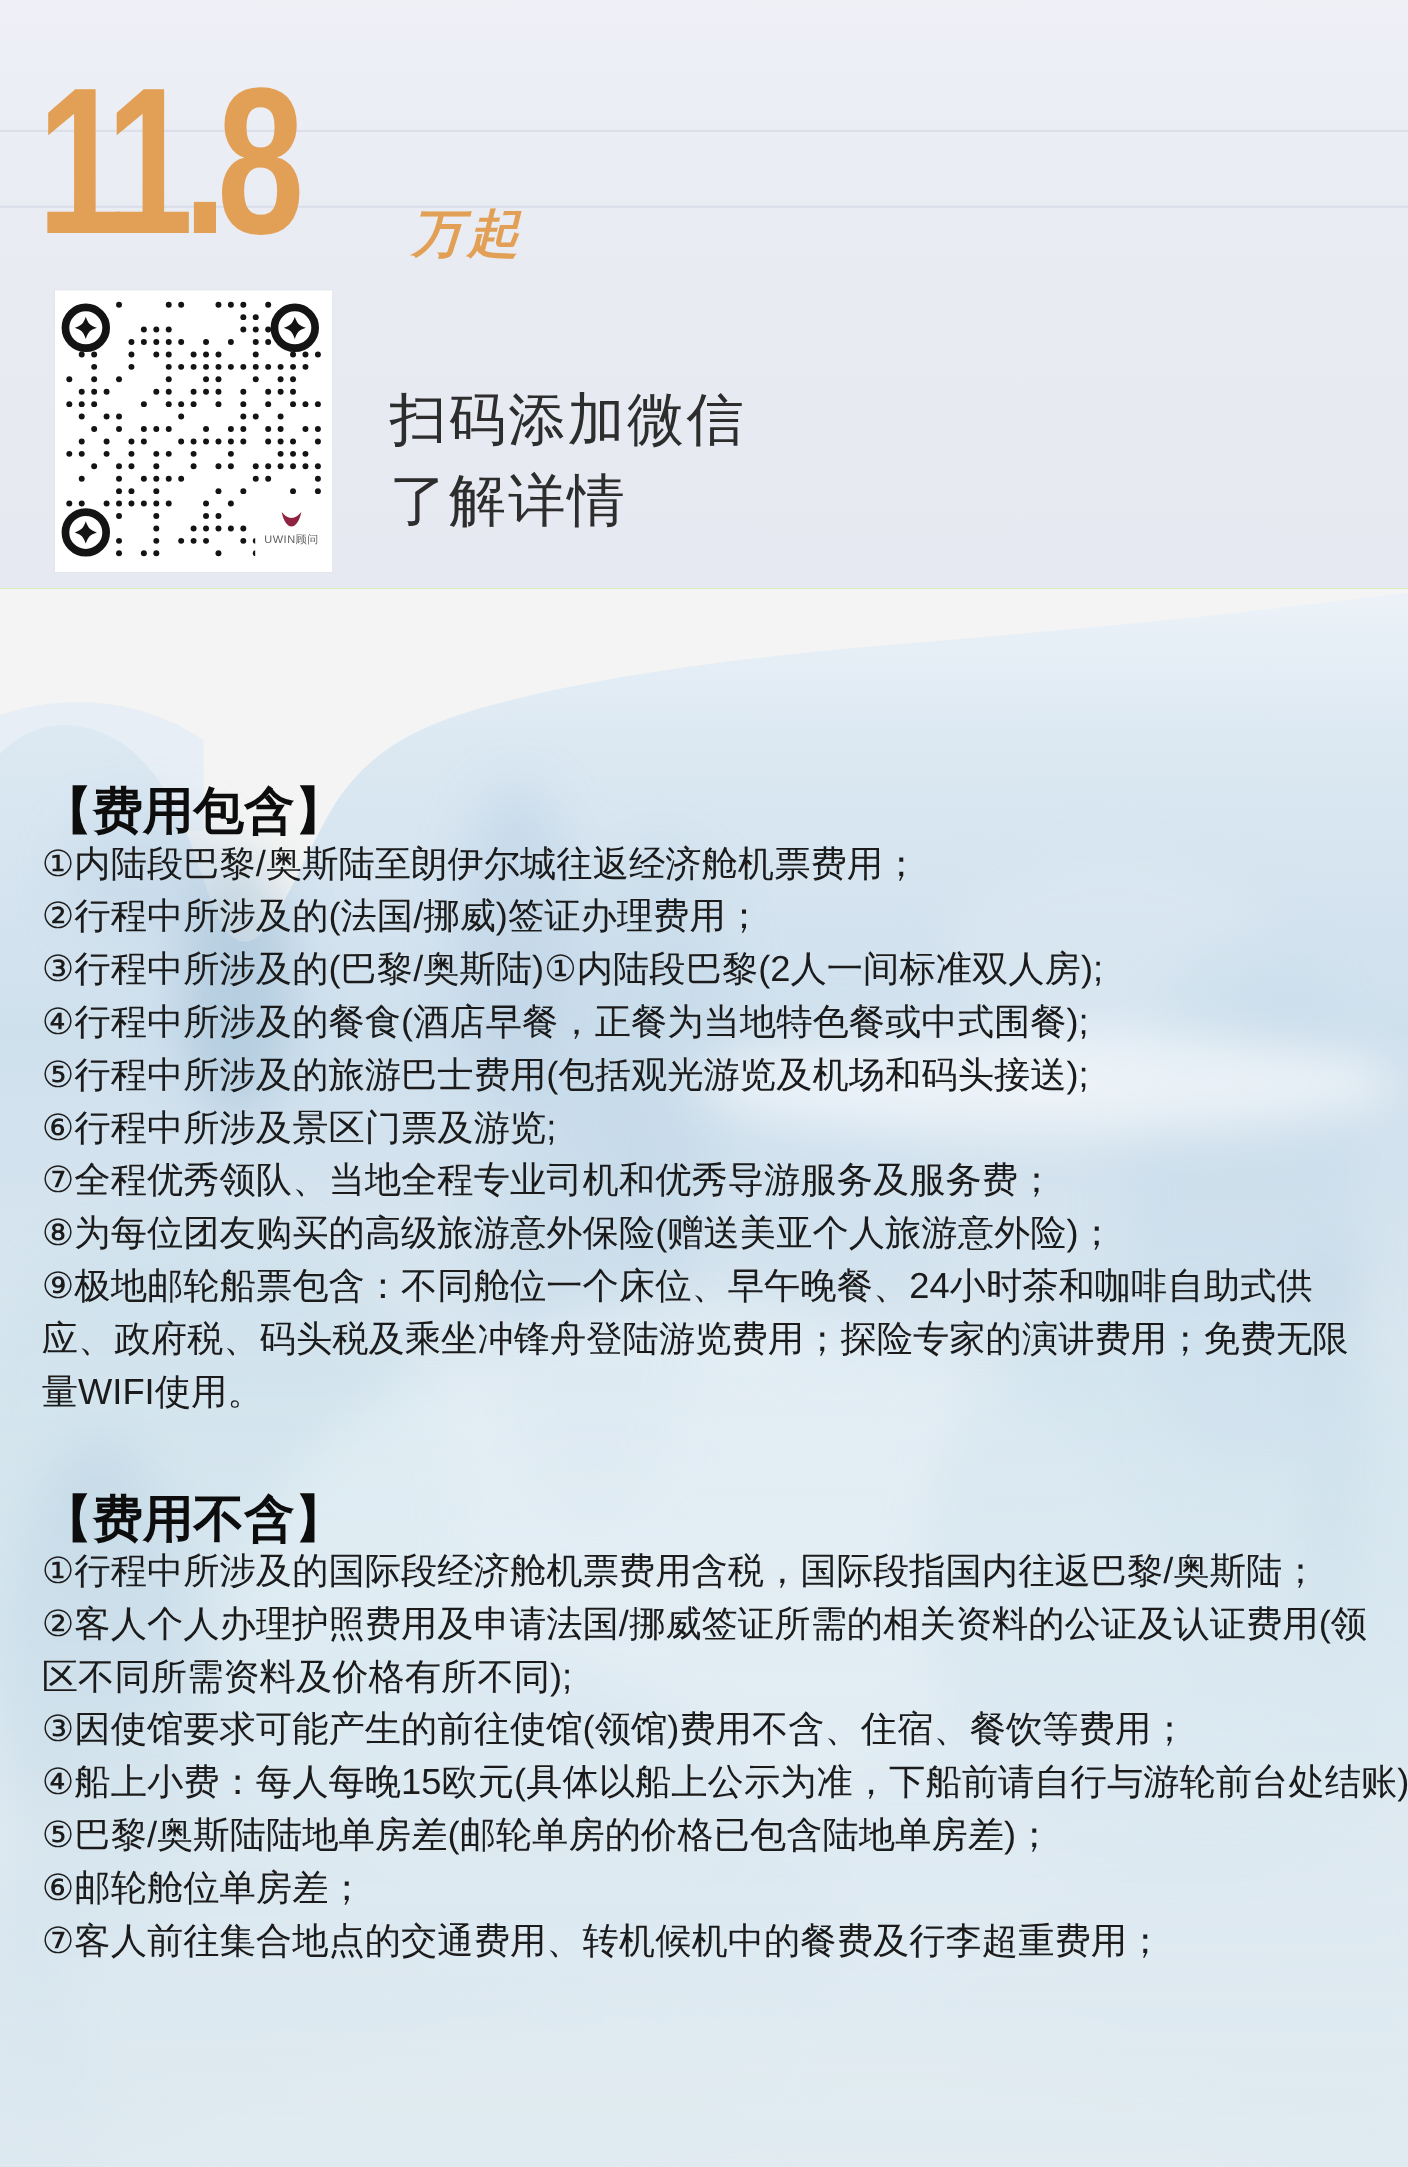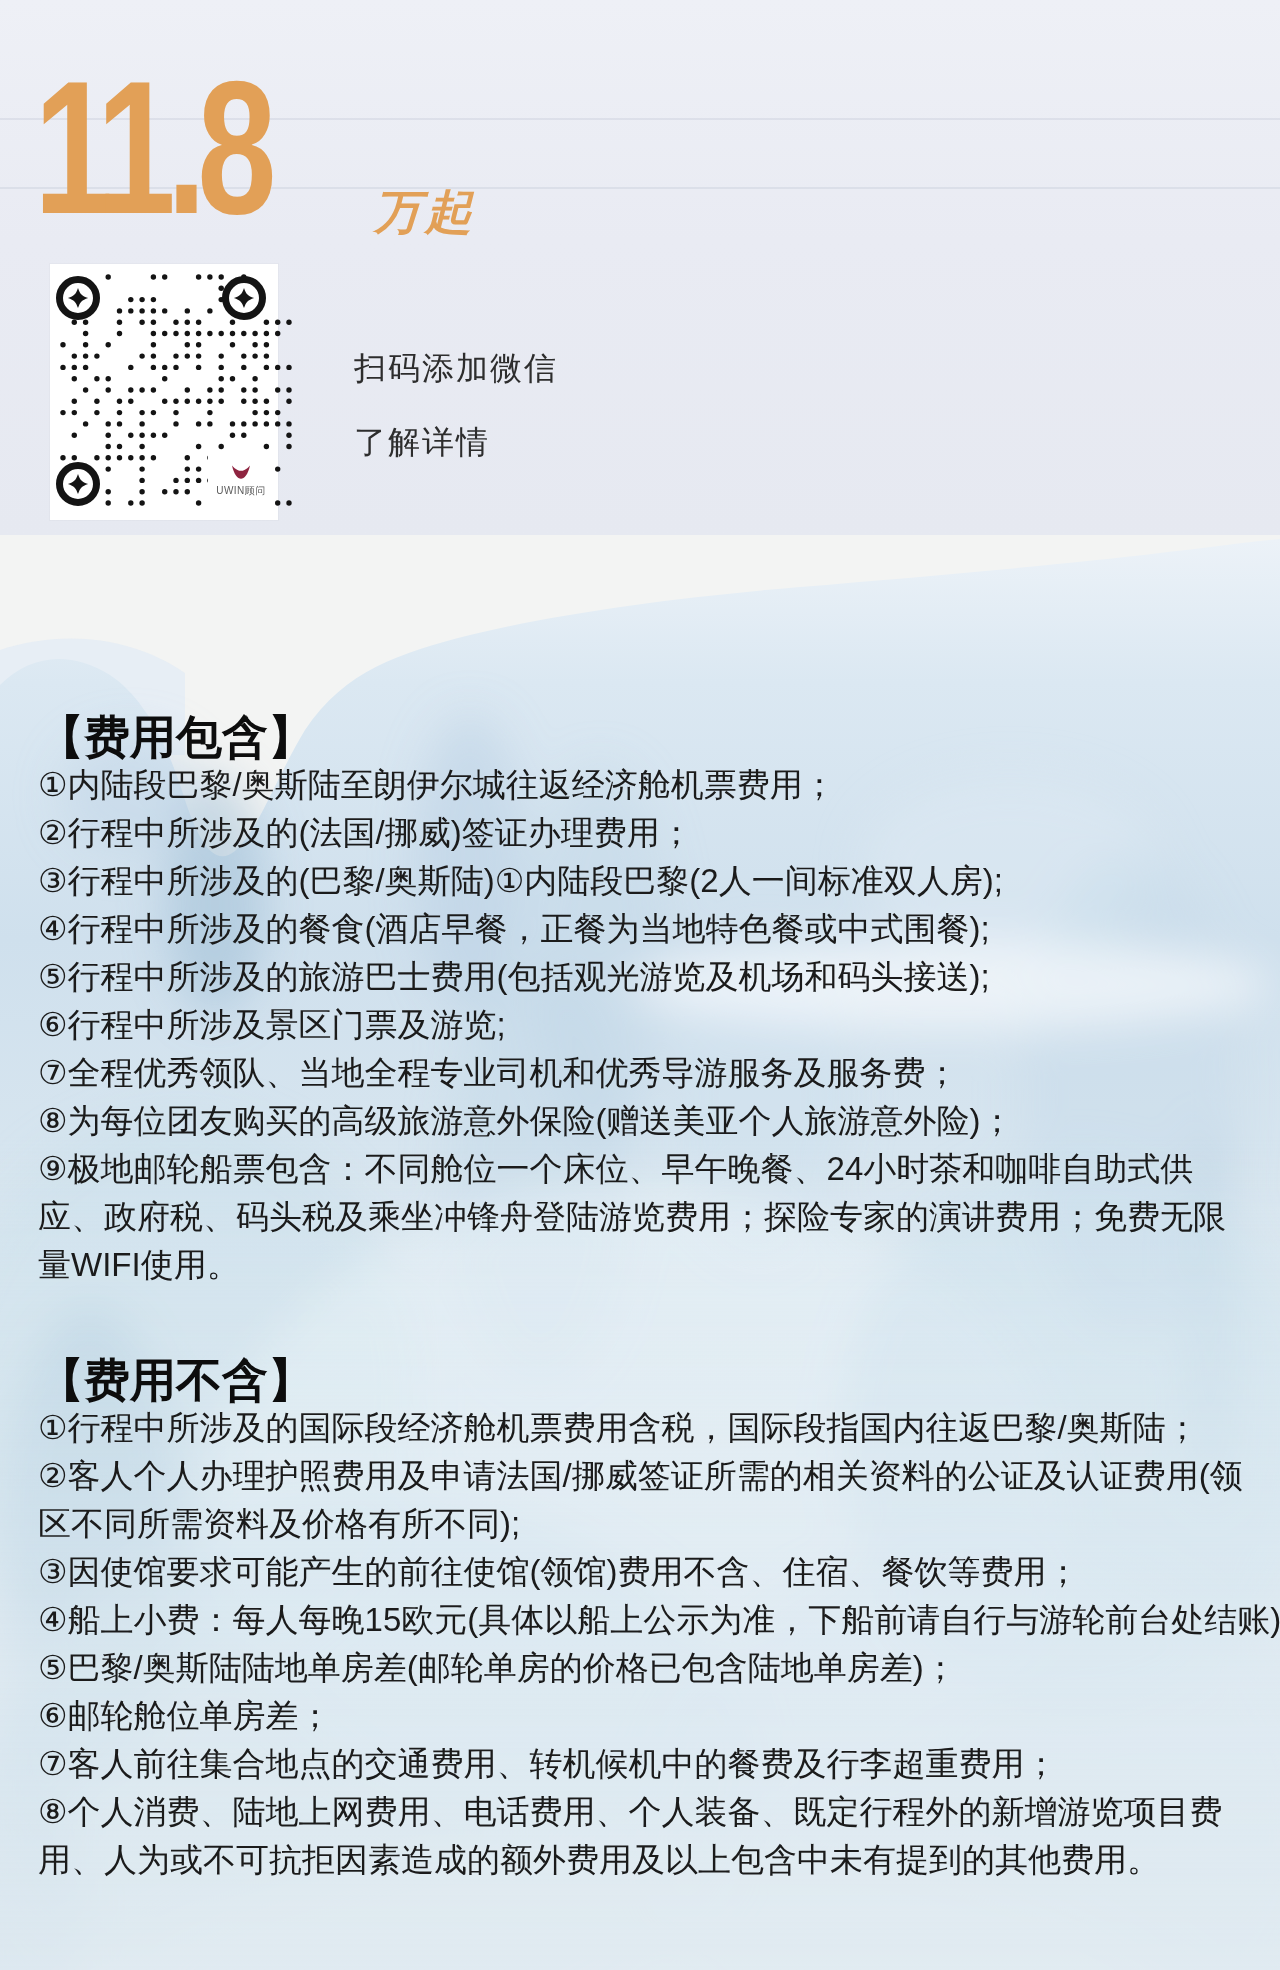--- a/index.html
+++ b/index.html
@@ -21,40 +21,40 @@
     font-size:190px;font-weight:800;line-height:1;color:#E2A057;
     letter-spacing:-12px;transform:scaleX(0.75);transform-origin:left top;
     white-space:nowrap;
   }
   .price-unit{
     position:absolute;top:181px;left:374px;
     font-size:47px;font-weight:800;color:#E2A057;letter-spacing:4px;font-style:italic;
   }
   
   .qr-box{
-    position:absolute;top:264px;left:50px;width:228px;height:256px;
+    position:absolute;top:264px;left:50px;width:252px;height:256px;
     background:#ffffff;box-shadow:0 0 0 1px rgba(0,0,0,0.02);
   }
   .qr-dots{position:absolute;left:6px;top:6px;width:240px;height:244px;}
   .qr-marker{
     position:absolute;width:30px;height:30px;border:7px solid #141414;border-radius:50%;
     background:#fff;display:flex;align-items:center;justify-content:center;
   }
   .qr-marker svg{width:22px;height:22px;display:block;}
   .qr-marker.tl{left:6px;top:12px;}
   .qr-marker.tr{right:12px;top:12px;}
   .qr-marker.bl{left:6px;bottom:14px;}
   .qr-logo{
     position:absolute;right:4px;bottom:10px;width:66px;height:58px;background:#fff;
     display:flex;flex-direction:column;align-items:center;justify-content:center;gap:3px;
   }
   .qr-logo svg{width:22px;height:17px;display:block;}
   .qr-logo-text{font-size:10px;color:#5a5a5a;letter-spacing:0.5px;white-space:nowrap;}
   .qr-caption{
-    position:absolute;left:354px;color:#2d2d2d;font-size:32px;letter-spacing:2px;white-space:nowrap;
+    position:absolute;left:354px;color:#2d2d2d;font-size:52px;letter-spacing:2px;white-space:nowrap;
   }
   .qr-caption.c1{top:347px;}
   .qr-caption.c2{top:421px;}
   
   .ice-section{position:absolute;top:535px;left:0;width:1280px;height:1435px;}
   .ice-section svg{display:block;width:1280px;height:1435px;}
   
   .fee-overlay{
     position:absolute;left:38px;top:713px;width:1218px;
     color:#1b1b1b;font-size:33px;line-height:48px;
@@ -370,17 +370,16 @@
     </div>
     <div class="section section2">
       <div class="section-title">【费用不含】</div>
       <div class="fee-item nowrap">①行程中所涉及的国际段经济舱机票费用含税，国际段指国内往返巴黎/奥斯陆；</div>
       <div class="fee-item">②客人个人办理护照费用及申请法国/挪威签证所需的相关资料的公证及认证费用(领区不同所需资料及价格有所不同);</div>
       <div class="fee-item nowrap">③因使馆要求可能产生的前往使馆(领馆)费用不含、住宿、餐饮等费用；</div>
       <div class="fee-item nowrap">④船上小费：每人每晚15欧元(具体以船上公示为准，下船前请自行与游轮前台处结账)；</div>
       <div class="fee-item nowrap">⑤巴黎/奥斯陆陆地单房差(邮轮单房的价格已包含陆地单房差)；</div>
       <div class="fee-item nowrap">⑥邮轮舱位单房差；</div>
       <div class="fee-item nowrap">⑦客人前往集合地点的交通费用、转机候机中的餐费及行李超重费用；</div>
-      <div class="fee-item">⑧个人消费、陆地上网费用、电话费用、个人装备、既定行程外的新增游览项目费用、人为或不可抗拒因素造成的额外费用及以上包含中未有提到的其他费用。</div>
     </div>
   </div>
 
 </div>
 
 </body></html>

